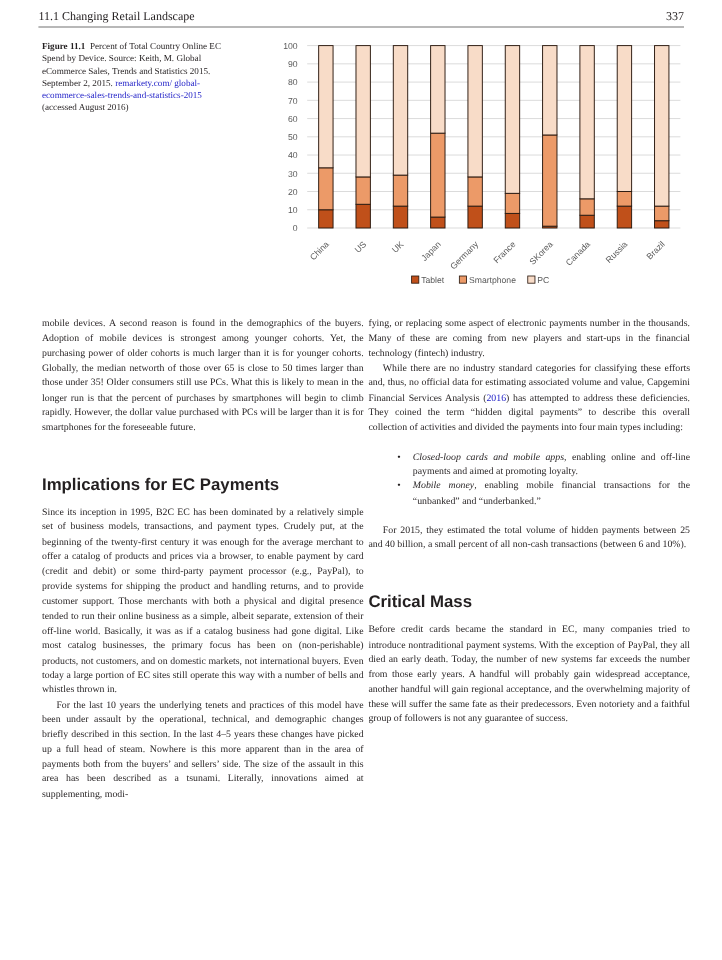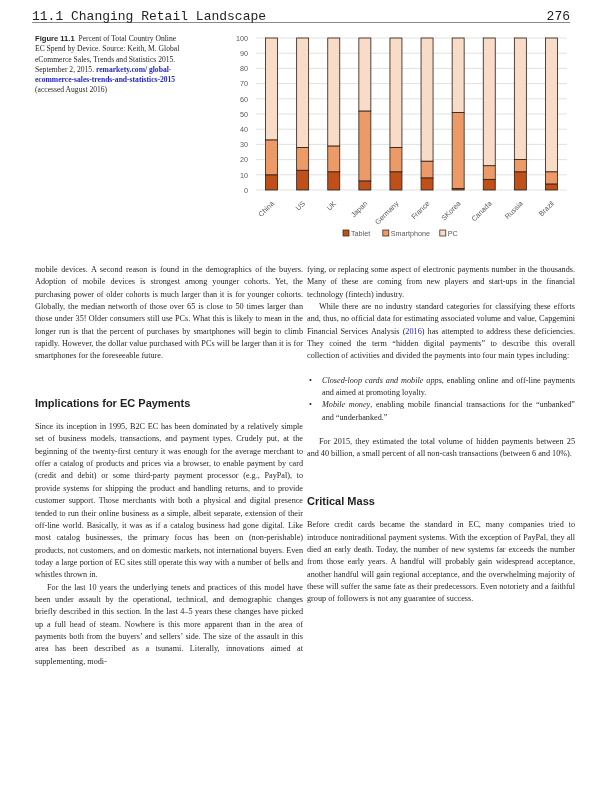--- a/index.html
+++ b/index.html
@@ -1,41 +1,41 @@
 <!DOCTYPE html>
 <html><head>
 <meta charset="utf-8">
 <style>
   html, body { margin: 0; padding: 0; background: #ffffff; }
   body { width: 602px; height: 800px; position: relative; overflow: hidden; color: #231f20; }
-  .runhead { position: absolute; left: 32px; top: 8px; width: 538px; height: 14px; font-family: Liberation Mono, monospace; font-size: 13px; border-bottom: 0.8px solid #8a8a8a; }
+  .runhead { position: absolute; left: 32px; top: 8px; width: 538px; height: 14px; font-family: Liberation Serif, serif; font-size: 10px; border-bottom: 0.8px solid #8a8a8a; }
   .runhead .sec { position: absolute; left: 0; top: 1px; }
   .runhead .pg { position: absolute; right: 0; top: 1px; }
   .caption { position: absolute; left: 35px; top: 34px; width: 150px; font-family: "Liberation Serif", serif; font-size: 7.6px; line-height: 10.3px; }
-  .caption .fig { font-family: Liberation Sans, sans-serif; font-weight: bold; }
-  .caption a { color: #2424c8; font-weight: bold; text-decoration: none; }
+  .caption .fig { font-family: Liberation Serif, serif; font-weight: bold; }
+  .caption a { color: #2424c8; font-weight: normal; text-decoration: none; }
   #chart { position: absolute; left: 222px; top: 30px; width: 360px; height: 222px; }
   #chart text { font-family: "Liberation Sans", sans-serif; fill: #595959; }
   .col { position: absolute; top: 264px; width: 268px; font-family: "Liberation Serif", serif; font-size: 8.2px; line-height: 12.35px; text-align: justify; }
   .col p { margin: 0; }
   .col p.ind { text-indent: 12px; }
   .left { left: 35px; }
   .right { left: 307px; }
-  h2 { font-family: "Liberation Sans", sans-serif; font-weight: bold; font-size: 11px; margin: 0; }
+  h2 { font-family: "Liberation Sans", sans-serif; font-weight: bold; font-size: 14px; margin: 0; }
   ul { margin: 0; padding: 0 0 0 15px; list-style: none; }
-  ul li { position: relative; }
+  ul li { position: relative; margin-left: 22px; }
   ul li:before { content: "•"; position: absolute; left: -13px; }
   .cite { color: #2424c8; }
 </style>
 </head>
 <body>
 
 <div class="runhead">
   <span class="sec">11.1   Changing Retail Landscape</span>
-  <span class="pg">276</span>
+  <span class="pg">337</span>
 </div>
 
 <div class="caption">
   <span class="fig">Figure 11.1</span>&nbsp;
   <span>Percent of Total Country Online EC Spend by Device. Source: Keith, M. Global eCommerce Sales, Trends and Statistics 2015. September 2, 2015.</span>
   <a>remarkety.com/ global-ecommerce-sales-trends-and-statistics-2015</a>
   <span>(accessed August 2016)</span>
 </div>
 
 <svg id="chart" viewBox="0 0 360 222">

